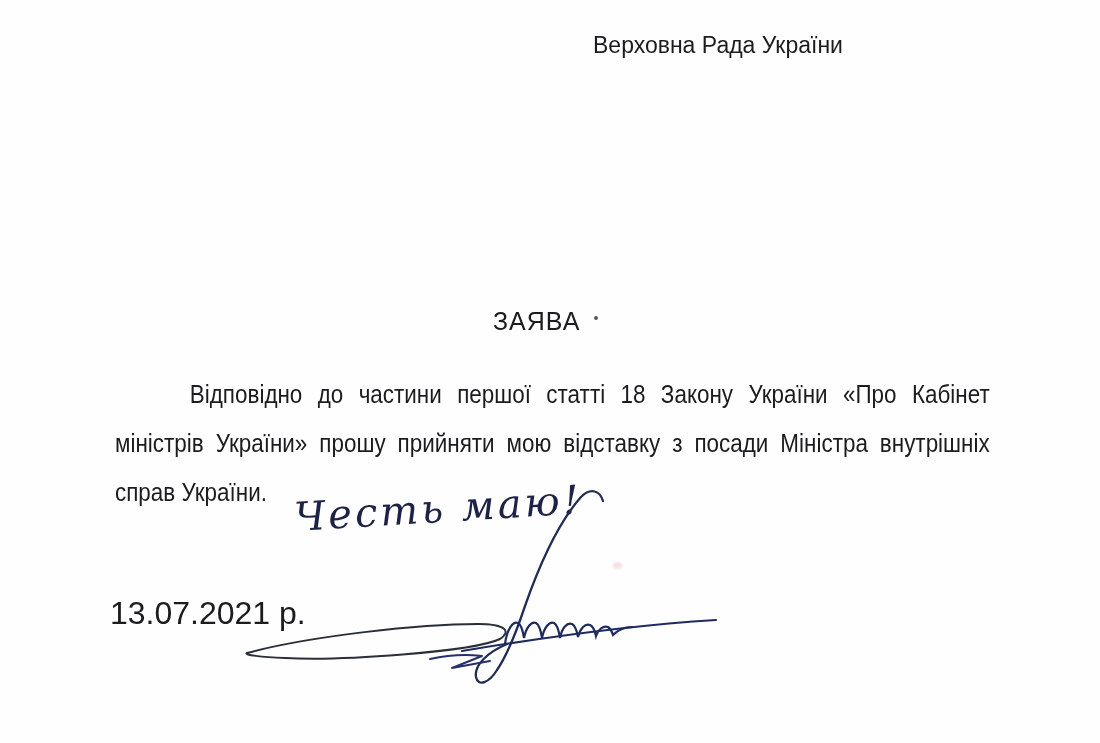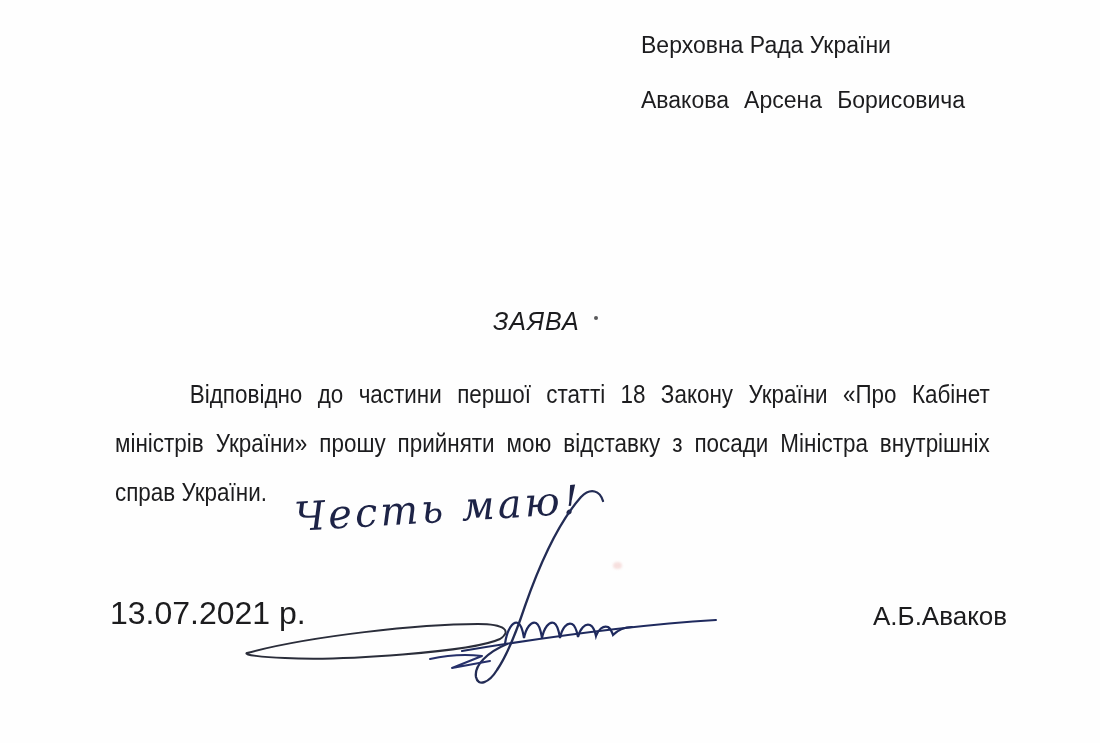--- a/index.html
+++ b/index.html
@@ -5,26 +5,26 @@
   html,body{margin:0;padding:0;}
   body{
     width:1100px;height:743px;position:relative;overflow:hidden;
     background:#fdfdfc;
     font-family:"Liberation Sans", sans-serif;
     color:#1c1c1e;
   }
   .page{position:absolute;inset:0;background:#fefefe;}
   .addressee{
     position:absolute;left:593px;top:18px;
-    font-size:23px;line-height:55px;white-space:nowrap;margin-left:48px;
+    font-size:23px;line-height:55px;white-space:nowrap;
   }
   .addressee .line3{word-spacing:0.38em;}
   .doc-title{
     position:absolute;left:493px;top:306px;
-    font-size:25px;line-height:30px;letter-spacing:1px;white-space:nowrap;font-style:italic;
+    font-size:25px;line-height:30px;letter-spacing:1px;white-space:nowrap;
   }
   .dot-artifact{
     position:absolute;left:594px;top:316px;width:4px;height:4px;
     border-radius:50%;background:#3c3c3e;opacity:.85;
   }
   .body-par{
     position:absolute;left:115px;top:370px;width:994px;
     font-size:25.5px;line-height:49px;
     transform:scaleX(0.88);transform-origin:left top;
   }
@@ -51,21 +51,20 @@
     background:#e9a8a4;opacity:.35;filter:blur(1px);
   }
 </style>
 </head>
 <body>
 
 <div class="page">
 
   <div class="addressee">
     <div class="line1">Верховна Рада України</div>
-    <div class="line3">Авакова  Арсена  Борисовича</div>
   </div>
 
   <div class="doc-title">ЗАЯВА</div>
   <div class="dot-artifact"></div>
 
   <div class="body-par">
     <div class="body-line first">Відповідно до частини першої статті 18 Закону України «Про Кабінет</div>
     <div class="body-line">міністрів України» прошу прийняти мою відставку з посади Міністра внутрішніх</div>
     <div class="body-line last">справ України.</div>
   </div>
@@ -98,15 +97,14 @@
              C 598,630 603,625 608,627 C 611,629 612,632 613,635
              C 618,630 625,627 632,627" stroke="#1f2a5e" stroke-width="2.2" stroke-linecap="round"></path>
 
     <path d="M 462,651 C 540,638 635,625 716,620" stroke="#1f2a5e" stroke-width="2" stroke-linecap="round"></path>
 
     <path d="M 430,659 C 448,655 466,654 482,656 L 452,668 L 490,661" stroke="#26306a" stroke-width="2" stroke-linecap="round" stroke-linejoin="round"></path>
   </svg>
 
   <div class="date-line">13.07.2021 р.</div>
 
-  <div class="signer-name">А.Б.Аваков</div>
 
 </div>
 
 </body></html>

